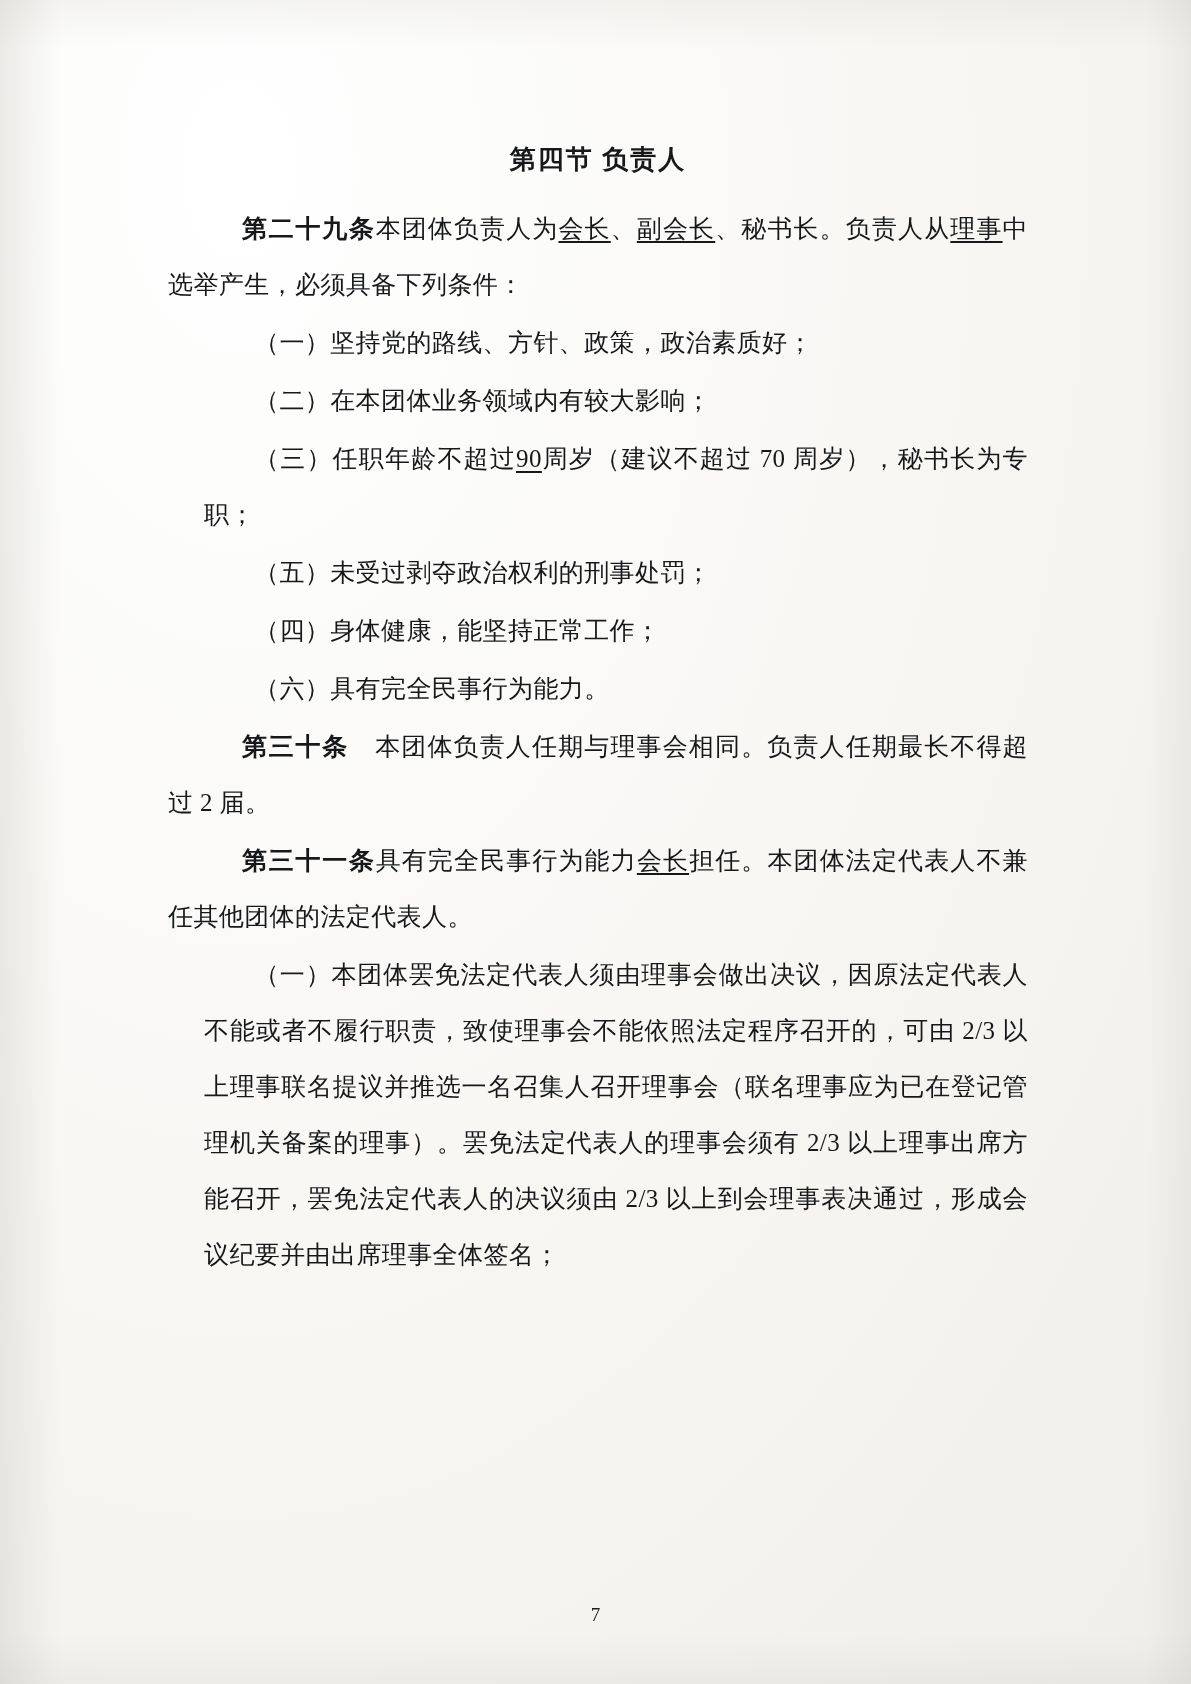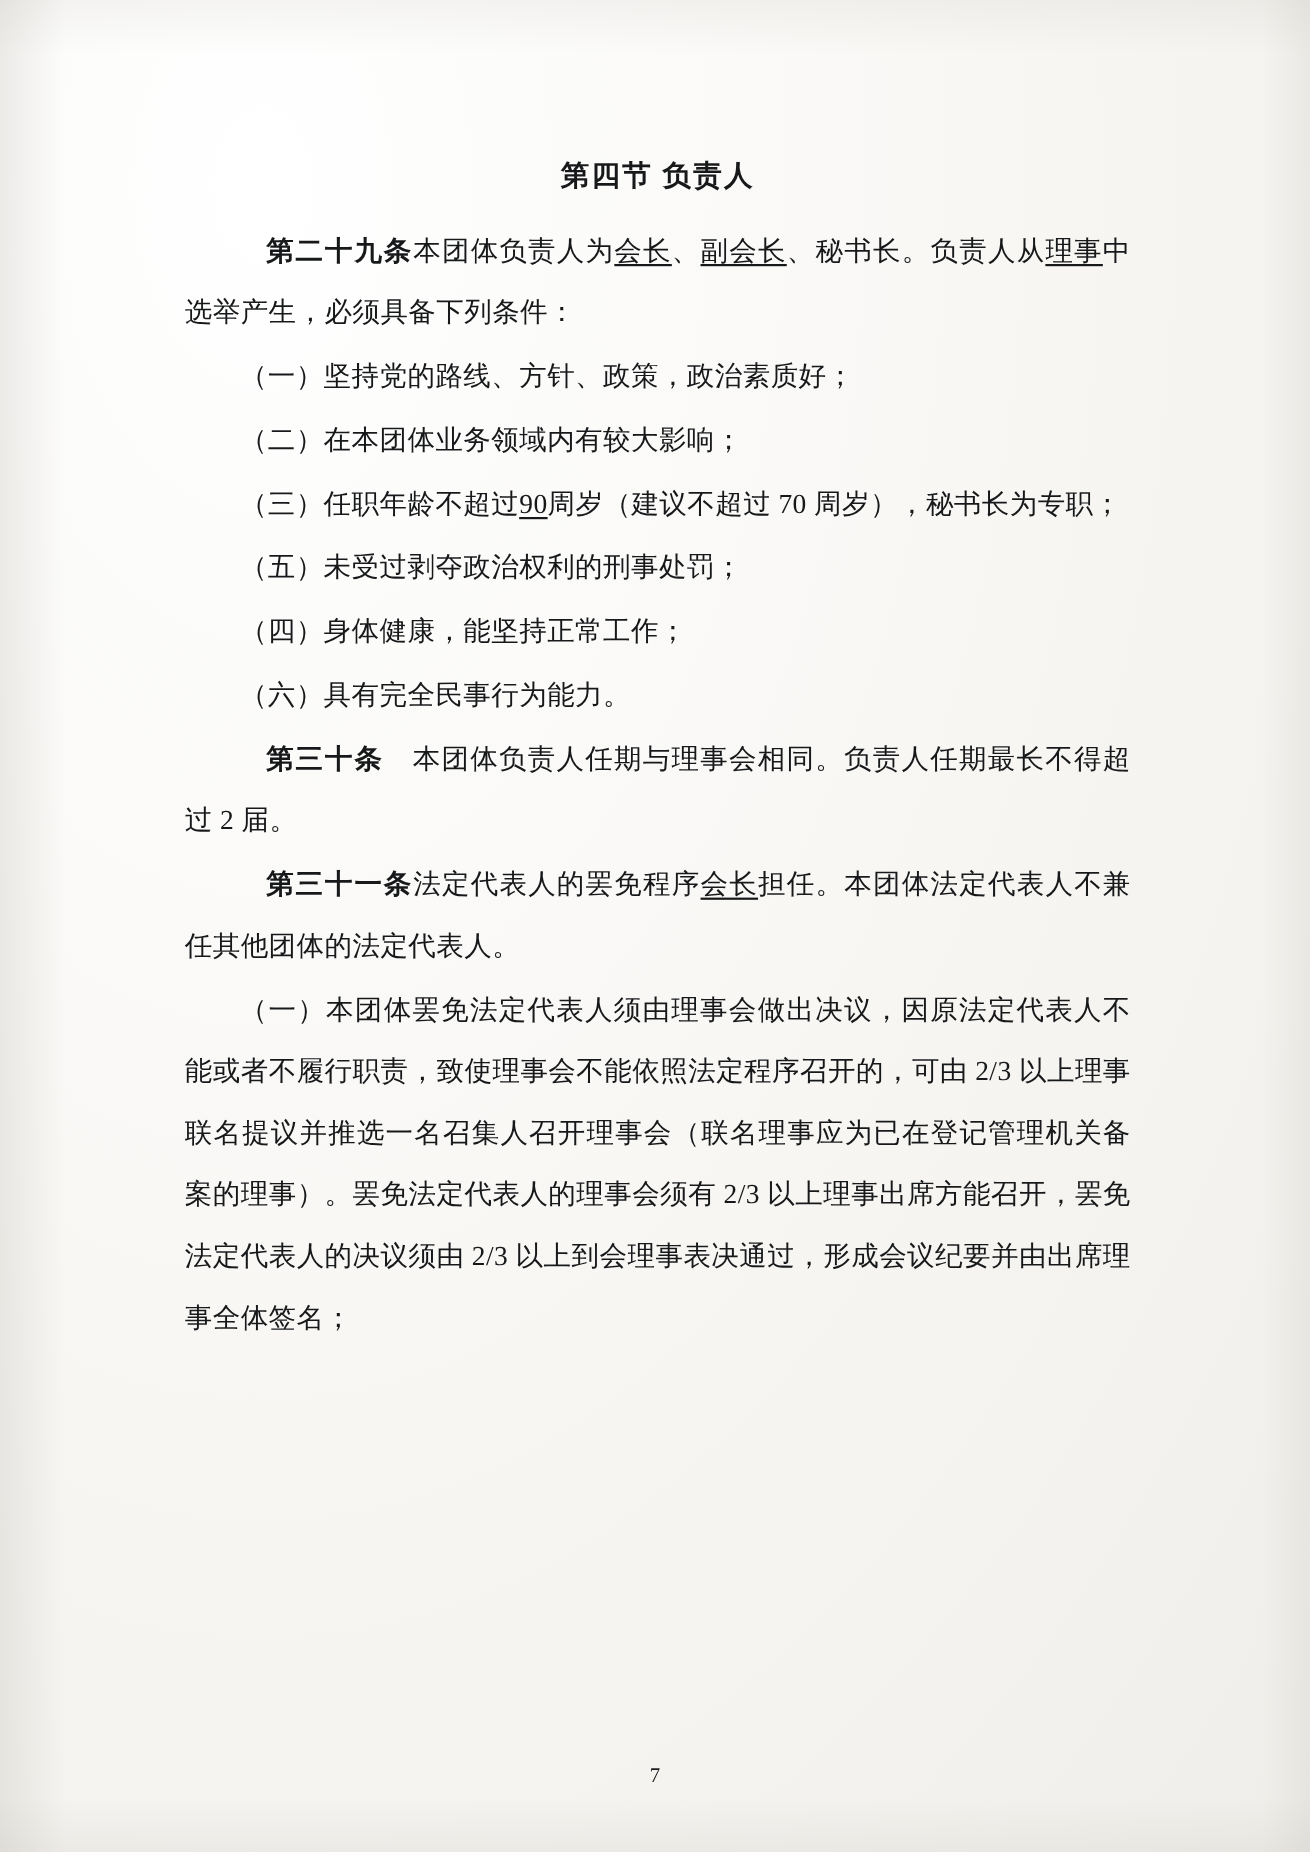--- a/index.html
+++ b/index.html
@@ -49,21 +49,21 @@
   }
   p.para {
     font-size: 25px;
     line-height: 56px;
     margin: 0 0 2px 0;
     text-align: justify;
     text-justify: inter-ideograph;
     letter-spacing: 0.4px;
   }
   p.indent1 { text-indent: 50px; }
-  p.indent2 { text-indent: 50px; }
+  p.indent2 { text-indent: 50px; margin-left: 36px; }
   .bold { font-weight: bold; letter-spacing: 1px; margin-left: 24px; }
   .ul { text-decoration: underline; text-underline-offset: 4px; }
   .page-number {
     position: absolute;
     left: 0;
     right: 0;
     bottom: 58px;
     text-align: center;
     font-family: "Liberation Serif", "DejaVu Serif", serif;
     font-size: 19px;
@@ -104,21 +104,21 @@
 
     <p class="para indent2">
       <span>（六）具有完全民事行为能力。</span>
     </p>
 
     <p class="para indent1">
       <span class="bold">第三十条</span><span>　本团体负责人任期与理事会相同。负责人任期最长不得超过 2 届。</span>
     </p>
 
     <p class="para indent1">
-      <span class="bold">第三十一条</span><span>法定代表人的罢免程序</span><span class="ul">会长</span><span>担任。本团体法定代表人不兼任其他团体的法定代表人。</span>
+      <span class="bold">第三十一条</span><span>具有完全民事行为能力</span><span class="ul">会长</span><span>担任。本团体法定代表人不兼任其他团体的法定代表人。</span>
     </p>
 
 
     <p class="para indent2">
       <span>（一）本团体罢免法定代表人须由理事会做出决议，因原法定代表人不能或者不履行职责，致使理事会不能依照法定程序召开的，可由 2/3 以上理事联名提议并推选一名召集人召开理事会（联名理事应为已在登记管理机关备案的理事）。罢免法定代表人的理事会须有 2/3 以上理事出席方能召开，罢免法定代表人的决议须由 2/3 以上到会理事表决通过，形成会议纪要并由出席理事全体签名；</span>
     </p>
 
 
   </div>
 

